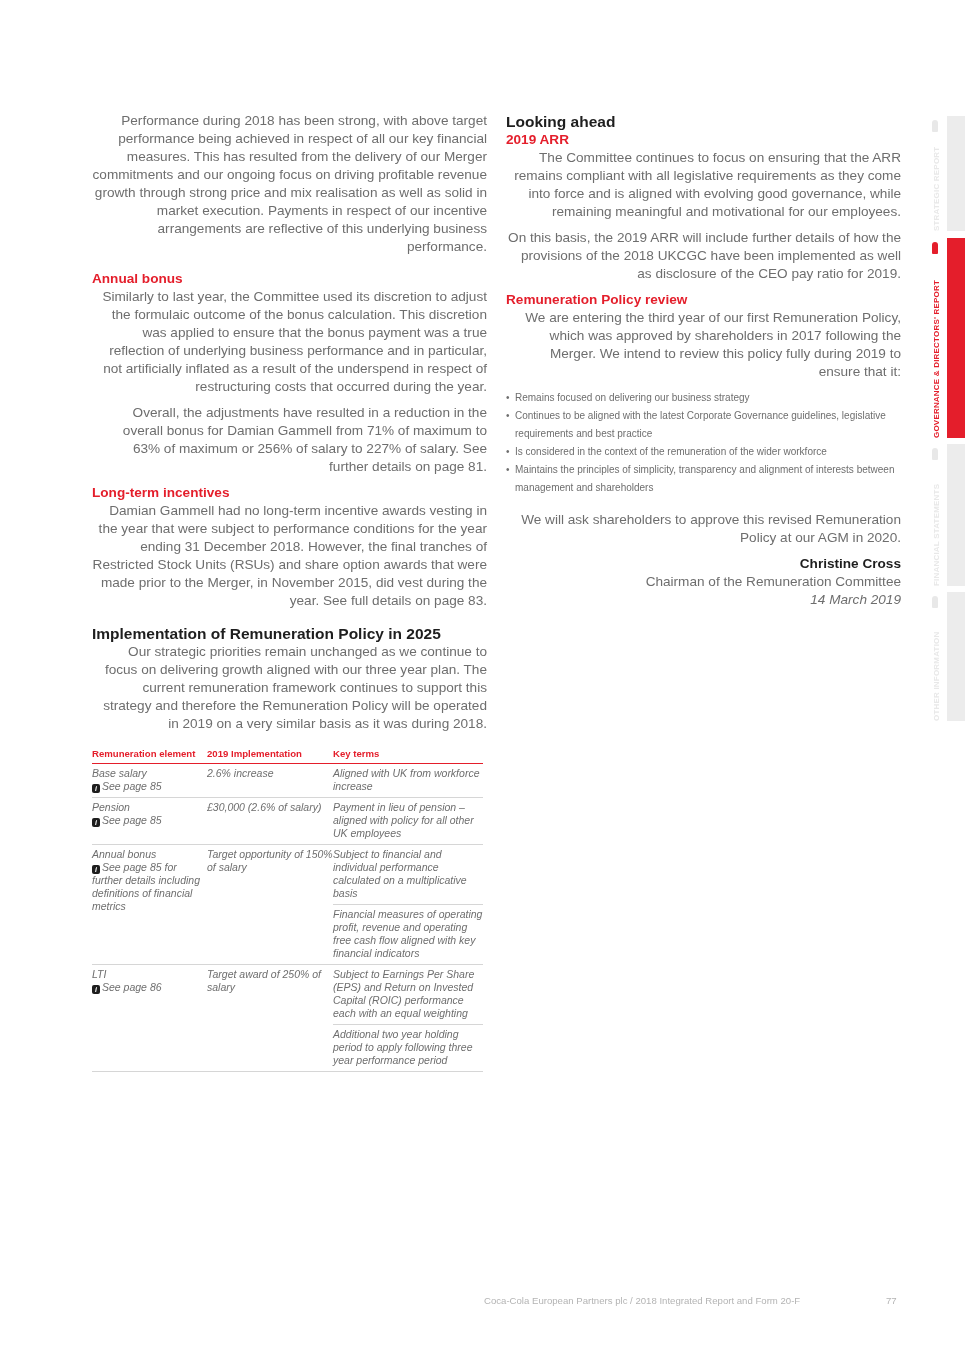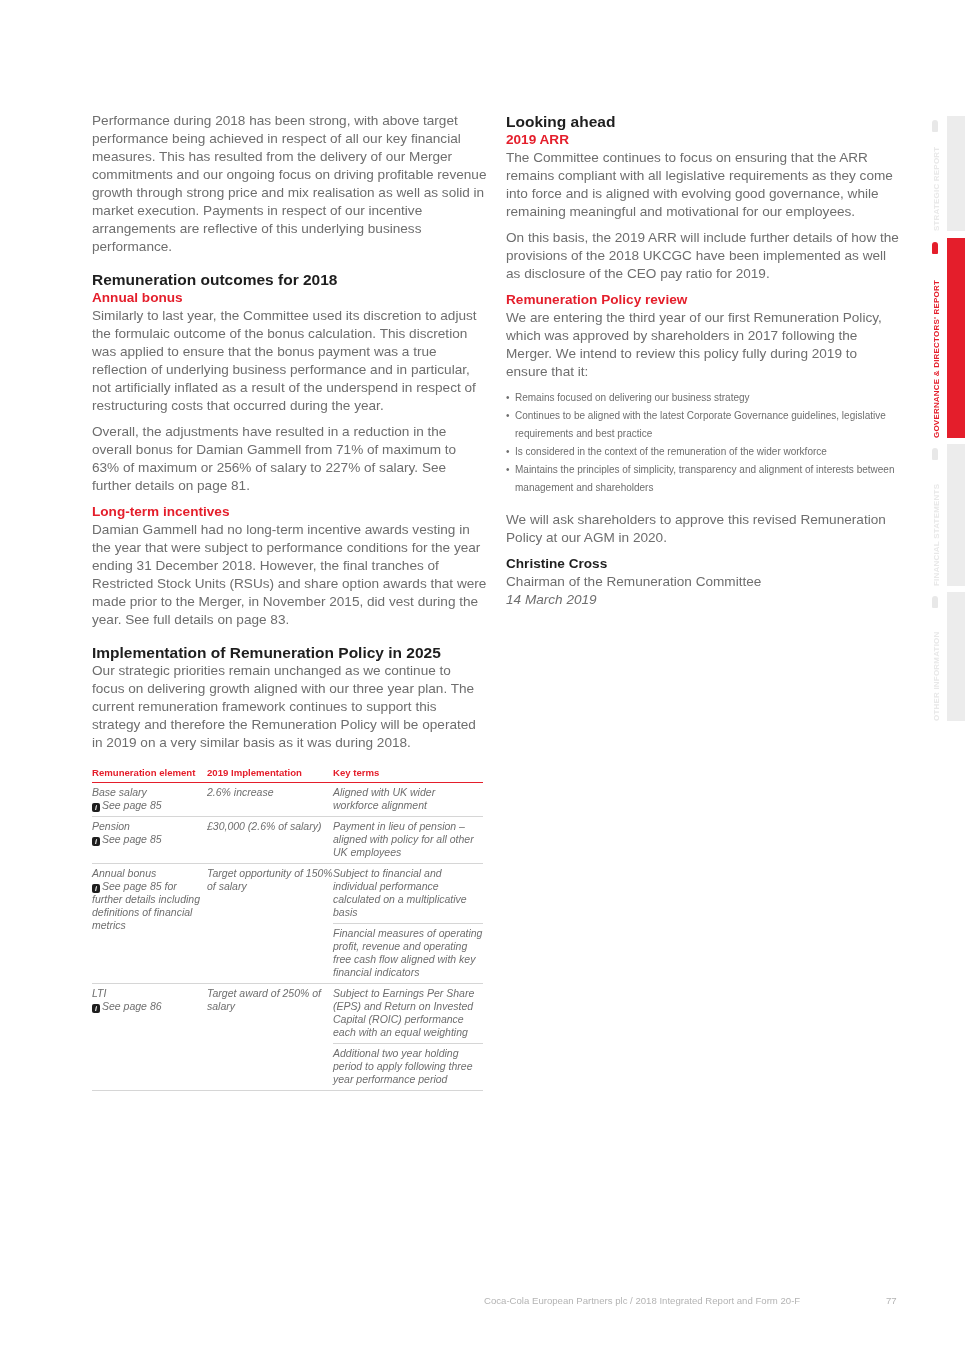--- a/index.html
+++ b/index.html
@@ -1,21 +1,21 @@
 <!DOCTYPE html>
 <html><head>
   <meta charset="utf-8">
   <style>
     html, body { margin: 0; padding: 0; background: #ffffff; }
     body { width: 965px; height: 1365px; position: relative; overflow: hidden;
            font-family: "Liberation Sans", sans-serif; color: #6b6b6b; }
     .col { position: absolute; top: 112px; }
     .col-left { left: 92px; width: 395px; }
     .col-right { left: 506px; width: 395px; }
-    p { margin: 0 0 8px 0; font-size: 13.6px; line-height: 18px; color: #6e6e6e; }
+    p { margin: 0 0 8px 0; font-size: 13.6px; line-height: 18px; color: #6e6e6e; text-align: right; }
     h2 { margin: 0; font-size: 15.5px; line-height: 19px; font-weight: bold; color: #1e1e1e; }
     h3 { margin: 0; font-size: 13.6px; line-height: 18px; font-weight: bold; color: #e41e2b; }
     .gap { height: 6px; }
     ul.bullets { list-style: none; margin: 0 0 14px 0; padding: 0; }
     ul.bullets li { position: relative; padding-left: 9px; font-size: 10px; line-height: 18px; color: #6e6e6e; }
     ul.bullets li::before { content: "•"; position: absolute; left: 0; top: 0; }
     .sig-name { font-weight: bold; color: #1e1e1e; margin: 0; }
     .sig-role { margin: 0; }
     .sig-date { margin: 0; font-style: italic; }
 
@@ -44,21 +44,20 @@
 
     .footer { position: absolute; top: 1295px; left: 484px; font-size: 9.6px; color: #b4b4b4; }
     .page-num { position: absolute; top: 1295px; left: 886px; font-size: 9.6px; color: #b4b4b4; text-align: right; }
   </style>
 </head>
 <body>
 
 <div class="col col-left">
   <p>Performance during 2018 has been strong, with above target performance being achieved in respect of all our key financial measures. This has resulted from the delivery of our Merger commitments and our ongoing focus on driving profitable revenue growth through strong price and mix realisation as well as solid in market execution. Payments in respect of our incentive arrangements are reflective of this underlying business performance.</p>
   <div class="gap"></div>
-  <h2>Remuneration outcomes for 2018</h2>
   <h3>Annual bonus</h3>
   <p>Similarly to last year, the Committee used its discretion to adjust the formulaic outcome of the bonus calculation. This discretion was applied to ensure that the bonus payment was a true reflection of underlying business performance and in particular, not artificially inflated as a result of the underspend in respect of restructuring costs that occurred during the year.</p>
   <p>Overall, the adjustments have resulted in a reduction in the overall bonus for Damian Gammell from 71% of maximum to 63% of maximum or 256% of salary to 227% of salary. See further details on page 81.</p>
   <h3>Long-term incentives</h3>
   <p>Damian Gammell had no long-term incentive awards vesting in the year that were subject to performance conditions for the year ending 31 December 2018. However, the final tranches of Restricted Stock Units (RSUs) and share option awards that were made prior to the Merger, in November 2015, did vest during the year. See full details on page 83.</p>
   <div class="gap"></div>
   <h2>Implementation of Remuneration Policy in 2025</h2>
   <p>Our strategic priorities remain unchanged as we continue to focus on delivering growth aligned with our three year plan. The current remuneration framework continues to support this strategy and therefore the Remuneration Policy will be operated in 2019 on a very similar basis as it was during 2018.</p>
 
   <table class="rem">
@@ -69,21 +68,21 @@
         <th>Key terms</th>
       </tr>
     </thead>
     <tbody>
       <tr>
         <td class="c1">
           <div>Base salary</div>
           <div><span class="info-icon">i</span><span>See page 85</span></div>
         </td>
         <td class="c2">2.6% increase</td>
-        <td>Aligned with UK wider workforce alignment</td>
+        <td>Aligned with UK from workforce increase</td>
       </tr>
       <tr>
         <td class="c1">
           <div>Pension</div>
           <div><span class="info-icon">i</span><span>See page 85</span></div>
         </td>
         <td class="c2">£30,000 (2.6% of salary)</td>
         <td>Payment in lieu of pension – aligned with policy for all other UK employees</td>
       </tr>
       <tr>

